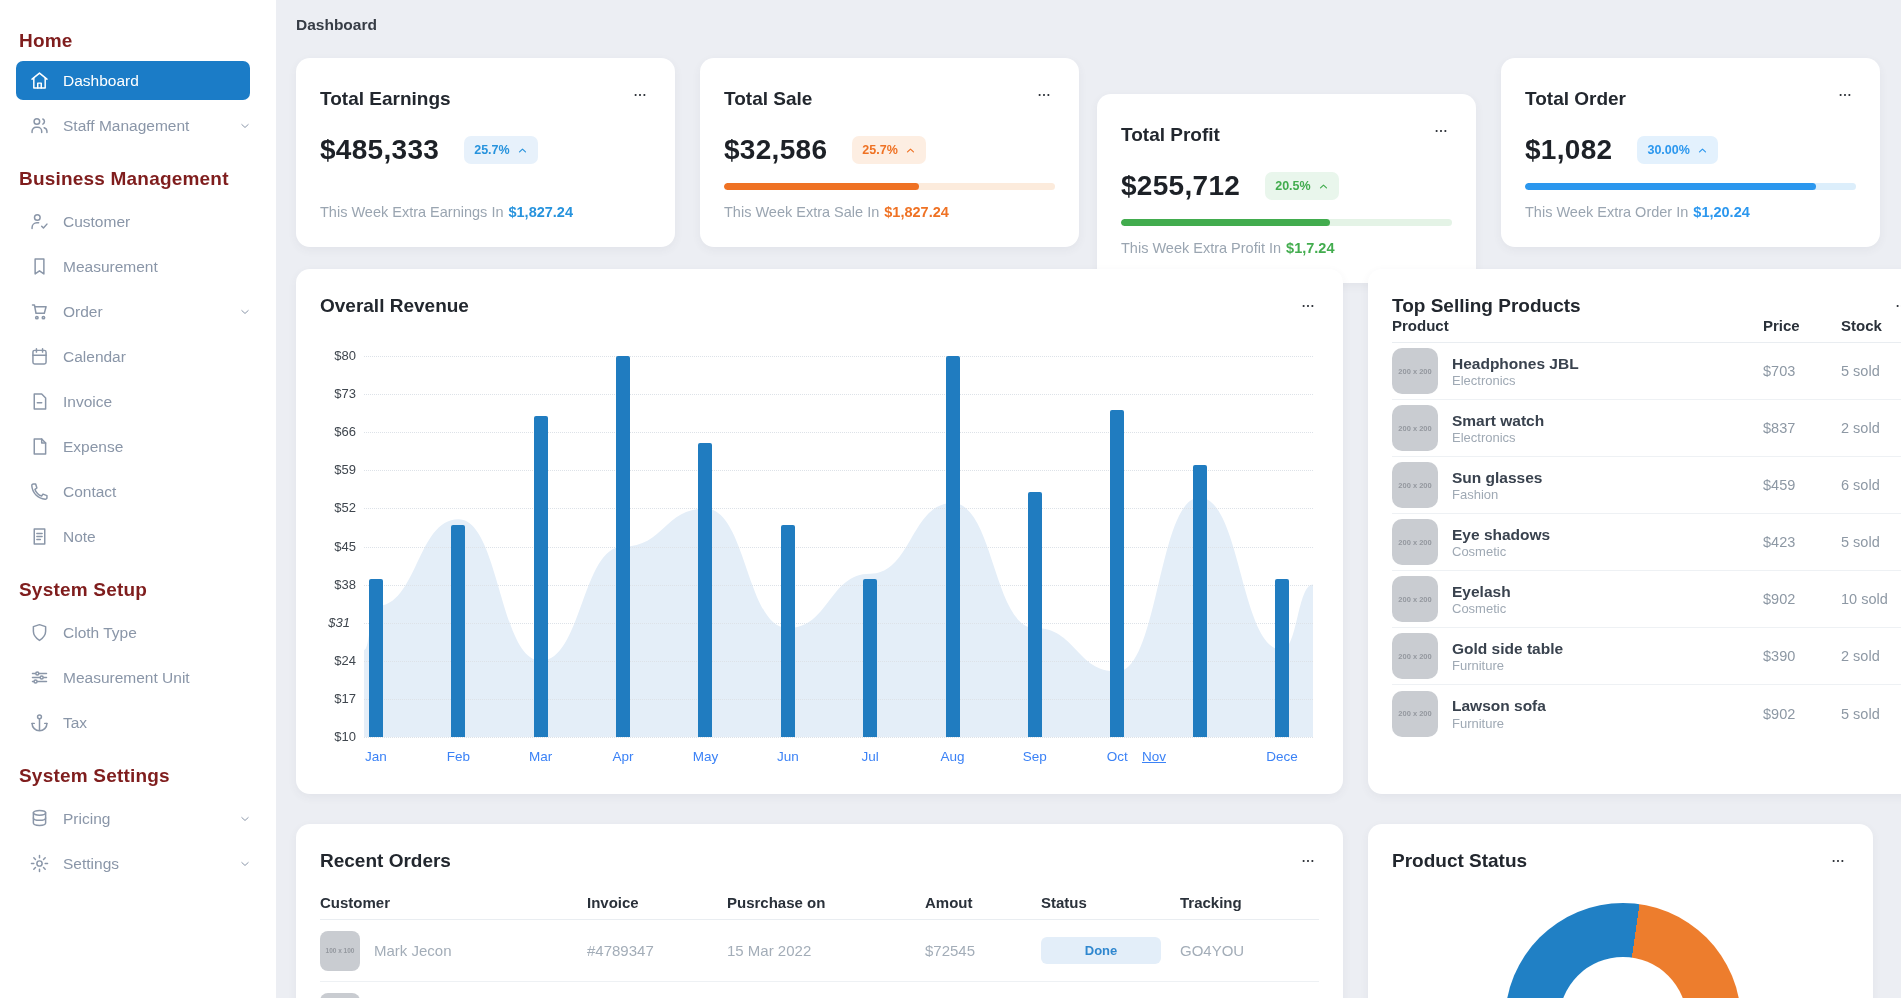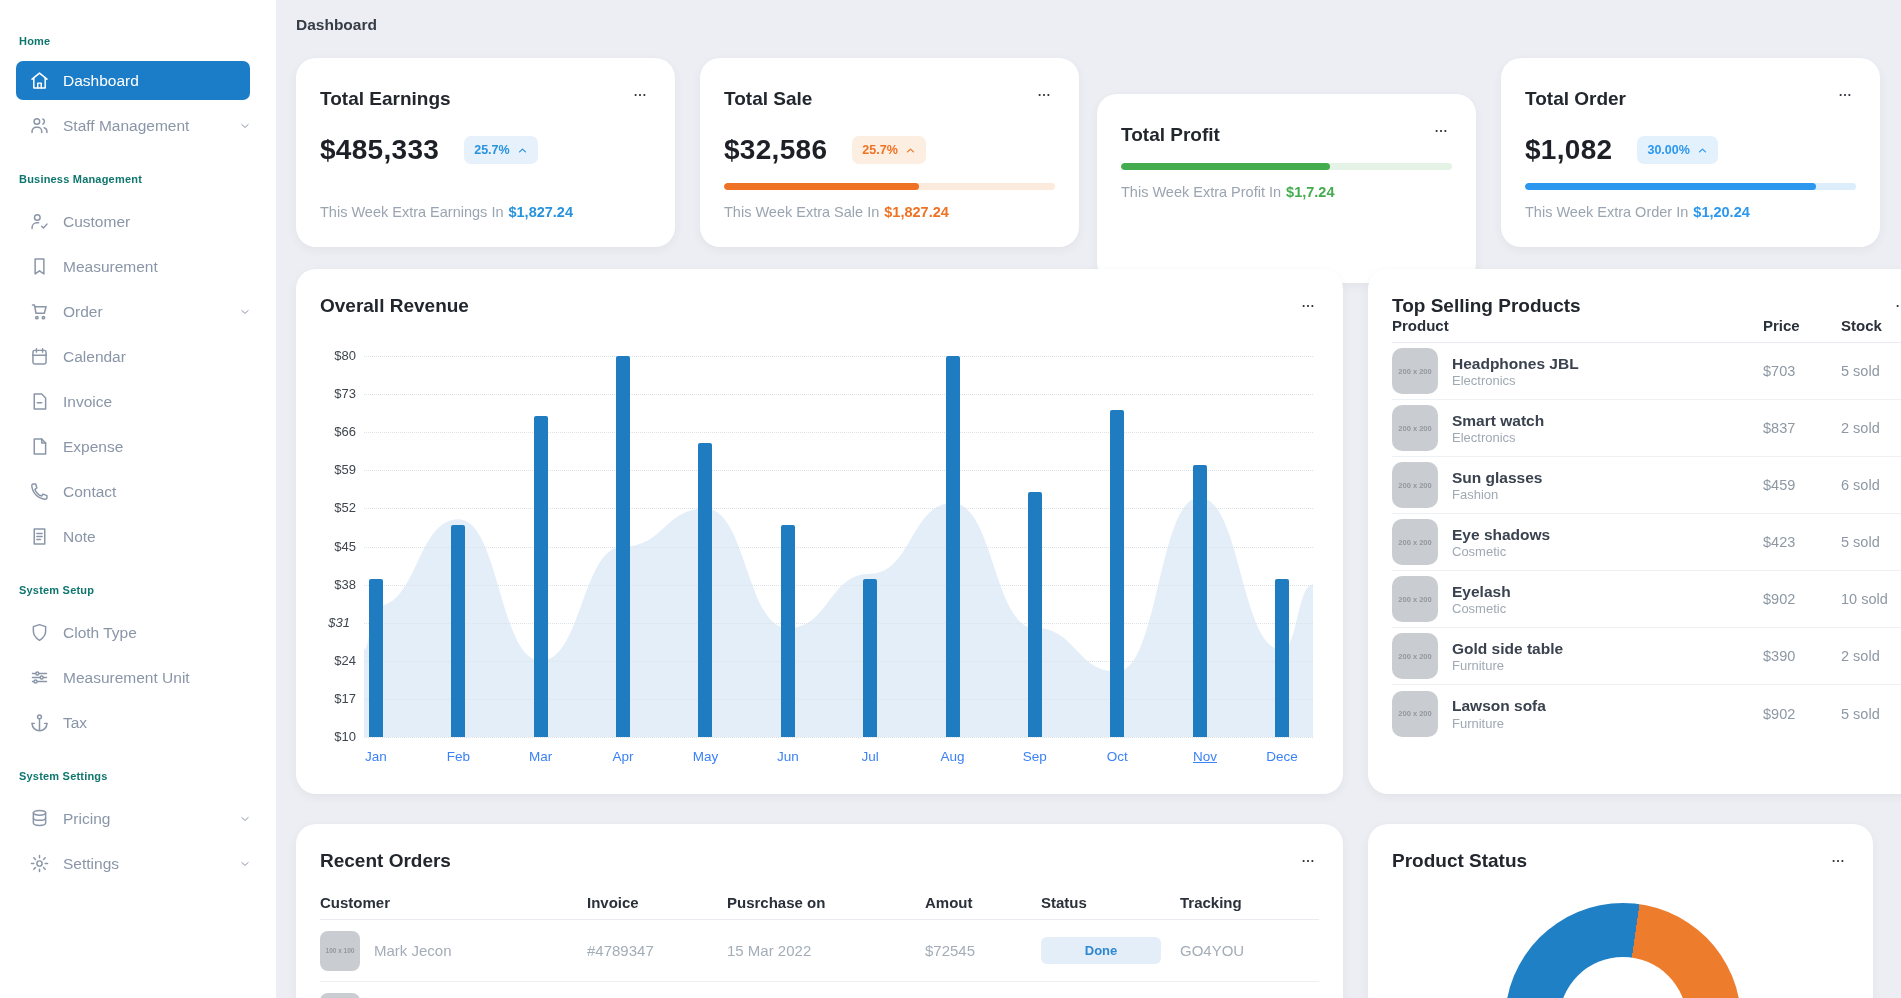--- a/index.html
+++ b/index.html
@@ -5,35 +5,35 @@
   * { margin:0; padding:0; box-sizing:border-box; }
   html,body { width:1901px; height:998px; overflow:hidden; }
   body {
     background:#eceef3;
     font-family:"Liberation Sans","DejaVu Sans",sans-serif;
     color:#3a414b;
     position:relative;
   }
   
   .sidebar { position:absolute; left:0; top:0; width:276px; height:998px; background:#ffffff; z-index:5; }
-  .nav-section { margin:20px 19px 0; height:22px; line-height:22px; font-size:11px; font-weight:700; color:#0f766e; letter-spacing:.2px; }
+  .nav-section { margin:20px 19px 0; height:22px; line-height:22px; font-size:19px; font-weight:700; color:#7f1d1d; letter-spacing:.2px; }
   .nav-section.first { margin-top:30px; }
   .nav-group { margin-top:9px; }
   .nav-item { position:relative; height:45px; display:flex; align-items:center; gap:13px; padding-left:29px; padding-right:40px; color:#8a96a8; cursor:pointer; }
   .nav-item .nav-icon { width:21px; height:21px; flex:0 0 21px; display:flex; align-items:center; }
   .nav-item .nav-icon svg { width:21px; height:21px; }
   .nav-label { font-size:15.5px; white-space:nowrap; }
   .nav-item.active { background:#1b7cc7; color:#ffffff; border-radius:7px; margin:3px 26px 3px 16px; height:39px; padding-left:13px; padding-right:12px; }
   .nav-chevron { position:absolute; right:24px; top:50%; margin-top:-7px; width:14px; height:14px; }
   .nav-chevron svg { width:14px; height:14px; }
 
   
   .page-title { position:absolute; left:296px; top:16px; font-size:15.5px; font-weight:700; color:#363c45; }
 
-  .card { position:absolute; background:#ffffff; border-radius:20px; box-shadow:0 3px 10px rgba(60,70,90,.06); }
+  .card { position:absolute; background:#ffffff; border-radius:14px; box-shadow:0 3px 10px rgba(60,70,90,.06); }
   .card-title { font-size:19px; font-weight:700; color:#22272e; }
   .more-btn { position:absolute; right:22px; top:30px; width:24px; height:18px; cursor:pointer; color:#22272e; }
   .more-btn svg { width:22px; height:14px; }
 
   
   .stat-card { top:58px; width:379px; height:189px; padding:30px 24px 0; }
   .stat-value-row { display:flex; align-items:center; gap:25px; margin-top:24px; }
   .stat-value { font-size:28px; font-weight:700; color:#1d2127; letter-spacing:.3px; }
   .stat-badge { display:inline-flex; align-items:center; gap:7px; font-size:12.5px; font-weight:700; padding:7px 10px; border-radius:7px; }
   .stat-badge svg { width:11px; height:11px; }
@@ -298,20 +298,31 @@
       </div>
       <div class="stat-footer"><span>This Week Extra Sale In</span><span class="amt" style="color: rgb(239, 114, 36);">$1,827.24</span></div>
     </section>
     <section class="card stat-card" style="left: 1097px; margin-top: 36px;">
       <h2 class="card-title">Total Profit</h2>
       <span class="more-btn"><svg viewBox="0 0 24 24" fill="currentColor">
           <circle cx="4.5" cy="12" r="1.8"></circle>
           <circle cx="12" cy="12" r="1.8"></circle>
           <circle cx="19.5" cy="12" r="1.8"></circle>
         </svg></span>
+      <div class="stat-value-row">
+        <span class="stat-value">$255,712</span>
+        <span class="stat-badge" style="background: rgb(233, 246, 236); color: rgb(66, 172, 78);">
+          <span>20.5%</span>
+          <span style="display: inline-flex; width: 11px; height: 11px;">
+            <svg viewBox="0 0 24 24" fill="none" stroke="currentColor" stroke-width="2.6" stroke-linecap="round" stroke-linejoin="round">
+              <path d="M5.5 15l6.5-6 6.5 6"></path>
+            </svg>
+          </span>
+        </span>
+      </div>
       <div class="stat-progress" style="background: rgb(228, 243, 230);">
         <div class="fill" style="width: 63%; background: rgb(66, 172, 78);"></div>
       </div>
       <div class="stat-footer"><span>This Week Extra Profit In</span><span class="amt" style="color: rgb(66, 172, 78);">$1,7.24</span></div>
     </section>
     <section class="card stat-card" style="left: 1501px;">
       <h2 class="card-title">Total Order</h2>
       <span class="more-btn"><svg viewBox="0 0 24 24" fill="currentColor">
           <circle cx="4.5" cy="12" r="1.8"></circle>
           <circle cx="12" cy="12" r="1.8"></circle>
@@ -385,21 +396,21 @@
       <span class="xtick" style="left: 45px;">Jan</span>
       <span class="xtick" style="left: 127.36px;">Feb</span>
       <span class="xtick" style="left: 209.72px;">Mar</span>
       <span class="xtick" style="left: 292.08px;">Apr</span>
       <span class="xtick" style="left: 374.44px;">May</span>
       <span class="xtick" style="left: 456.8px;">Jun</span>
       <span class="xtick" style="left: 539.16px;">Jul</span>
       <span class="xtick" style="left: 621.52px;">Aug</span>
       <span class="xtick" style="left: 703.88px;">Sep</span>
       <span class="xtick" style="left: 786.24px;">Oct</span>
-      <span class="xtick" style="left: 874px; text-decoration: underline;">Nov</span>
+      <span class="xtick" style="left: 823px; text-decoration: underline;">Nov</span>
       <span class="xtick" style="left: 950.96px;">Dece</span>
     </div>
 </section>
 
 <section class="card card-products">
   <h2 class="card-title">Top Selling Products</h2>
   <span class="more-btn"><svg viewBox="0 0 24 24" fill="currentColor">
         <circle cx="4.5" cy="12" r="1.8"></circle>
         <circle cx="12" cy="12" r="1.8"></circle>
         <circle cx="19.5" cy="12" r="1.8"></circle>

